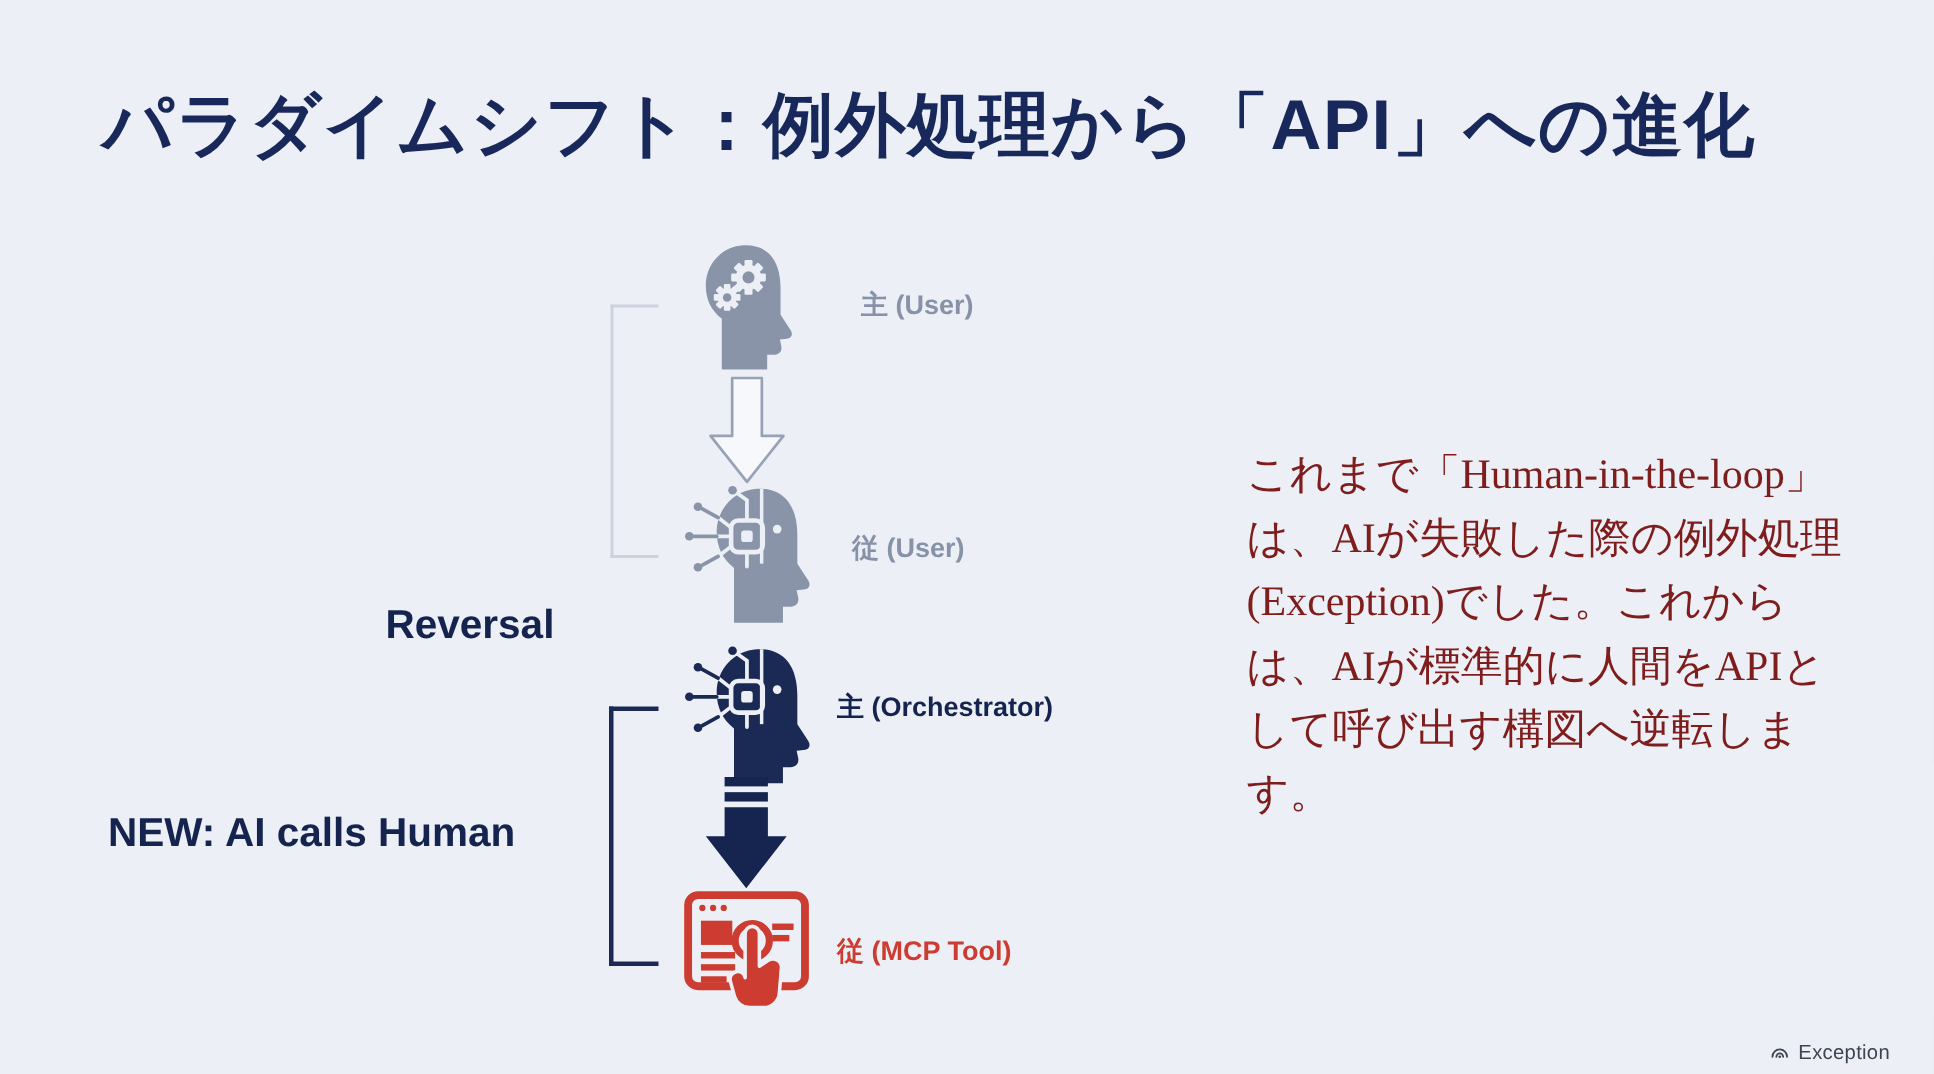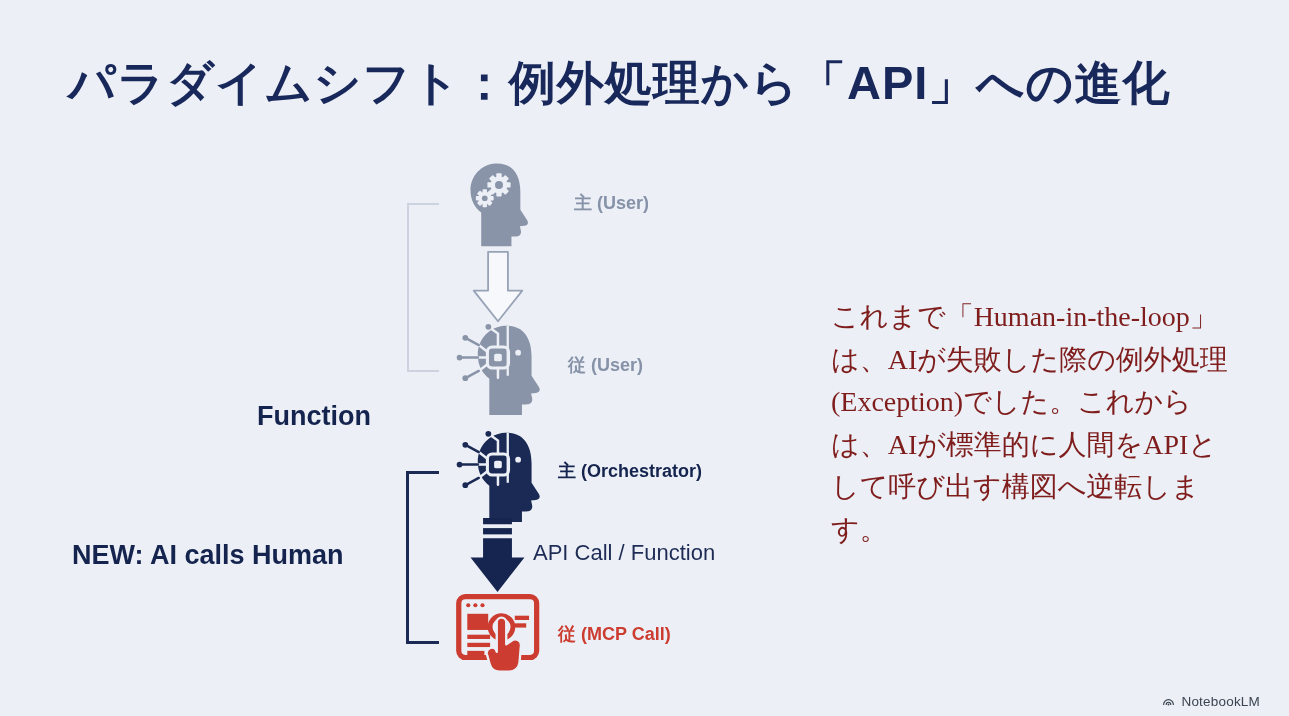--- a/index.html
+++ b/index.html
@@ -98,21 +98,21 @@
 <body>
 
 <div class="slide">
 
   <div class="abs main-title">パラダイムシフト：例外処理から「API」への進化</div>
 
   <div class="abs bracket old"></div>
 
   <div class="abs bracket new"></div>
 
-  <div class="abs lbl-reversal">Function</div>
+  <div class="abs lbl-reversal">Reversal</div>
   <div class="abs lbl-new">NEW: AI calls Human</div>
 
   <div class="abs icon-human">
     <svg viewBox="0 0 80 100" width="100%" height="100%">
       <path fill="currentColor" d="M36 4 C20 5 8 18 8 34 C8 45 12.5 53 20 59 L20 97 L54 97 L54 86 L58 86 C63 86 65.5 83.5 64.5 79 L63.5 74.5 L68.5 74 C72.5 73.5 73.5 70.5 71.5 67.5 L64 56 L64 36 C64 15 54 3 36 4 Z"></path>
       <g fill="#ecf0f6">
         <rect x="37" y="15" width="6" height="26" rx="1"></rect>
         <rect x="37" y="15" width="6" height="26" rx="1" transform="rotate(45 40 28)"></rect>
         <rect x="37" y="15" width="6" height="26" rx="1" transform="rotate(90 40 28)"></rect>
         <rect x="37" y="15" width="6" height="26" rx="1" transform="rotate(135 40 28)"></rect>
@@ -201,48 +201,47 @@
 
   <div class="abs arrow-solid">
     <svg viewBox="0 0 60 80" width="100%" height="100%">
       <g fill="currentColor">
         <rect x="15" y="0" width="30" height="6.5"></rect>
         <rect x="15" y="10.5" width="30" height="6.5"></rect>
         <polygon points="15,21 45,21 45,41 58,41 30,77 2,41 15,41"></polygon>
       </g>
     </svg>
   </div>
-  <div class="abs arrow-label navy" style="left:533px;top:540px;">API Call / Function</div>
 
   <div class="abs icon-mcp">
     <svg viewBox="0 0 100 100" width="100%" height="100%">
       <rect x="5" y="6" width="82" height="64" rx="7" fill="none" stroke="currentColor" stroke-width="5.5"></rect>
       <g fill="currentColor">
         <circle cx="15" cy="15" r="2.2"></circle>
           <circle cx="22.5" cy="15" r="2.2"></circle>
           <circle cx="30" cy="15" r="2.2"></circle>
         <rect x="14" y="24" width="22" height="17"></rect>
         <rect x="14" y="46" width="24" height="4.5"></rect>
         <rect x="14" y="54.5" width="24" height="4.5"></rect>
         <rect x="14" y="63" width="18" height="4.5"></rect>
         <rect x="64" y="26" width="15" height="4.5"></rect>
         <rect x="64" y="34" width="12" height="4.5"></rect>
       </g>
       <circle cx="50" cy="38" r="12" fill="none" stroke="currentColor" stroke-width="5"></circle>
       <path fill="currentColor" stroke="#ecf0f6" stroke-width="2.5" stroke-linejoin="round" d="M45 33 a5 5 0 0 1 10 0 v23 l6 -4 a6 6 0 0 1 9.5 5 l-1.5 18 a11 11 0 0 1 -11 10 h-10 a11 11 0 0 1 -10.5 -8 l-3 -11 a5.5 5.5 0 0 1 9.5 -4.5 l1 2.5 Z"></path>
     </svg>
   </div>
-  <div class="abs node-label red" style="left:558px;top:622px;">従 (MCP Call)</div>
+  <div class="abs node-label red" style="left:558px;top:622px;">従 (MCP Tool)</div>
 
   <div class="abs description">これまで「Human-in-the-loop」は、AIが失敗した際の例外処理(Exception)でした。これからは、AIが標準的に人間をAPIとして呼び出す構図へ逆転します。</div>
 
   <div class="abs footer-brand">
     <svg width="15" height="15" viewBox="0 0 20 20">
       <g fill="none" stroke="#3c4452" stroke-width="1.6" stroke-linecap="round">
         <path d="M3.5 14 a6.5 6.5 0 0 1 13 0"></path>
         <path d="M7 14 a3 3 0 0 1 6 0"></path>
       </g>
       <circle cx="10" cy="14" r="1.2" fill="#3c4452"></circle>
     </svg>
-    <span class="brand-text">NotebookLM</span>
+    <span class="brand-text">Exception</span>
   </div>
 
 </div>
 
 </body></html>

